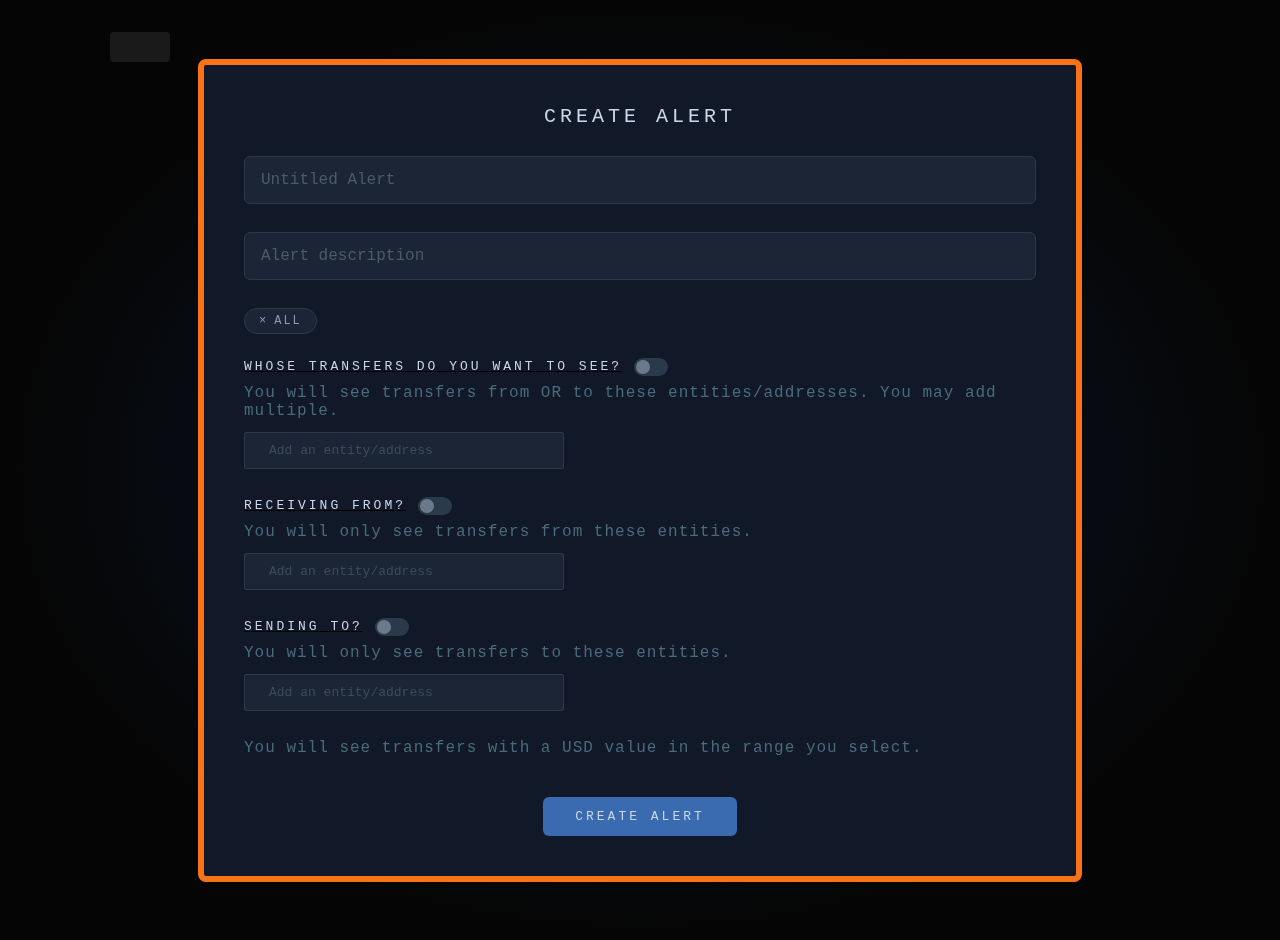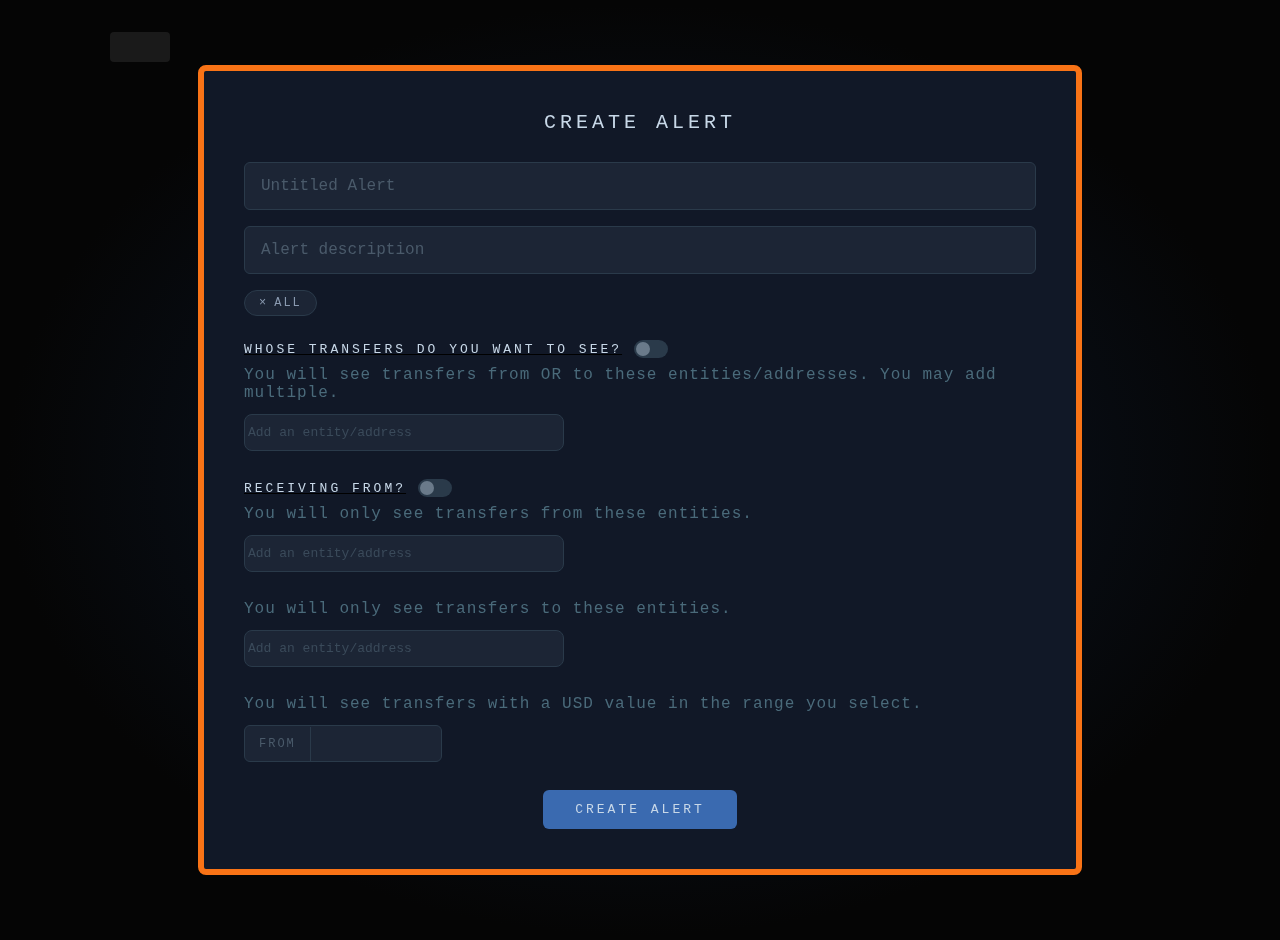--- a/index.html
+++ b/index.html
@@ -75,21 +75,21 @@
     .input-field {
       width: 100%;
       background-color: #1c2535;
       border: 1px solid #2a3a4a;
       border-radius: 6px;
       padding: 14px 16px;
       color: #c8d8e8;
       font-size: 16px;
       font-family: 'Courier New', Courier, monospace;
       outline: none;
-      margin-bottom: 16px;
+      margin-bottom: 28px;
     }
 
     .input-field::placeholder {
       color: #4a5a6a;
     }
 
     .tag-row {
       margin-bottom: 24px;
     }
 
@@ -179,22 +179,22 @@
       font-size: 16px;
       letter-spacing: 1px;
       margin-bottom: 12px;
       font-family: 'Courier New', Courier, monospace;
     }
 
     .entity-input {
       width: 320px;
       background-color: #1c2535;
       border: 1px solid #2a3a4a;
-      border-radius: 8px;
-      padding: 10px 3px;
+      border-radius: 2px;
+      padding: 10px 24px;
       color: #c8d8e8;
       font-size: 13px;
       font-family: 'Courier New', Courier, monospace;
       outline: none;
     }
 
     .entity-input::placeholder {
       color: #3a4a5a;
     }
 
@@ -308,31 +308,36 @@
           <div class="toggle-thumb"></div>
         </div>
       </label>
     </div>
     <p class="section-desc">You will only see transfers from these entities.</p>
     <input class="entity-input" type="text" placeholder="Add an entity/address" style="">
   </div>
 
   
   <div class="section">
+    <div class="section-header">
+      <span class="section-title">SENDING TO?</span>
+      <label class="toggle">
+        <input type="checkbox" style="">
+        <div class="toggle-track">
+          <div class="toggle-thumb"></div>
+        </div>
+      </label>
+    </div>
     <p class="section-desc">You will only see transfers to these entities.</p>
     <input class="entity-input" type="text" placeholder="Add an entity/address" style="">
   </div>
 
   
   <div class="section">
     <p class="section-desc">You will see transfers with a USD value in the range you select.</p>
     <div class="usd-row">
-      <div class="usd-input-wrap">
-        <span class="usd-label">FROM</span>
-        <input class="usd-input" type="text" style="">
-      </div>
       <span class="usd-separator"></span>
     </div>
   </div>
 
   <button class="create-btn">CREATE ALERT</button>
 
 </div>
 
 </body></html>

